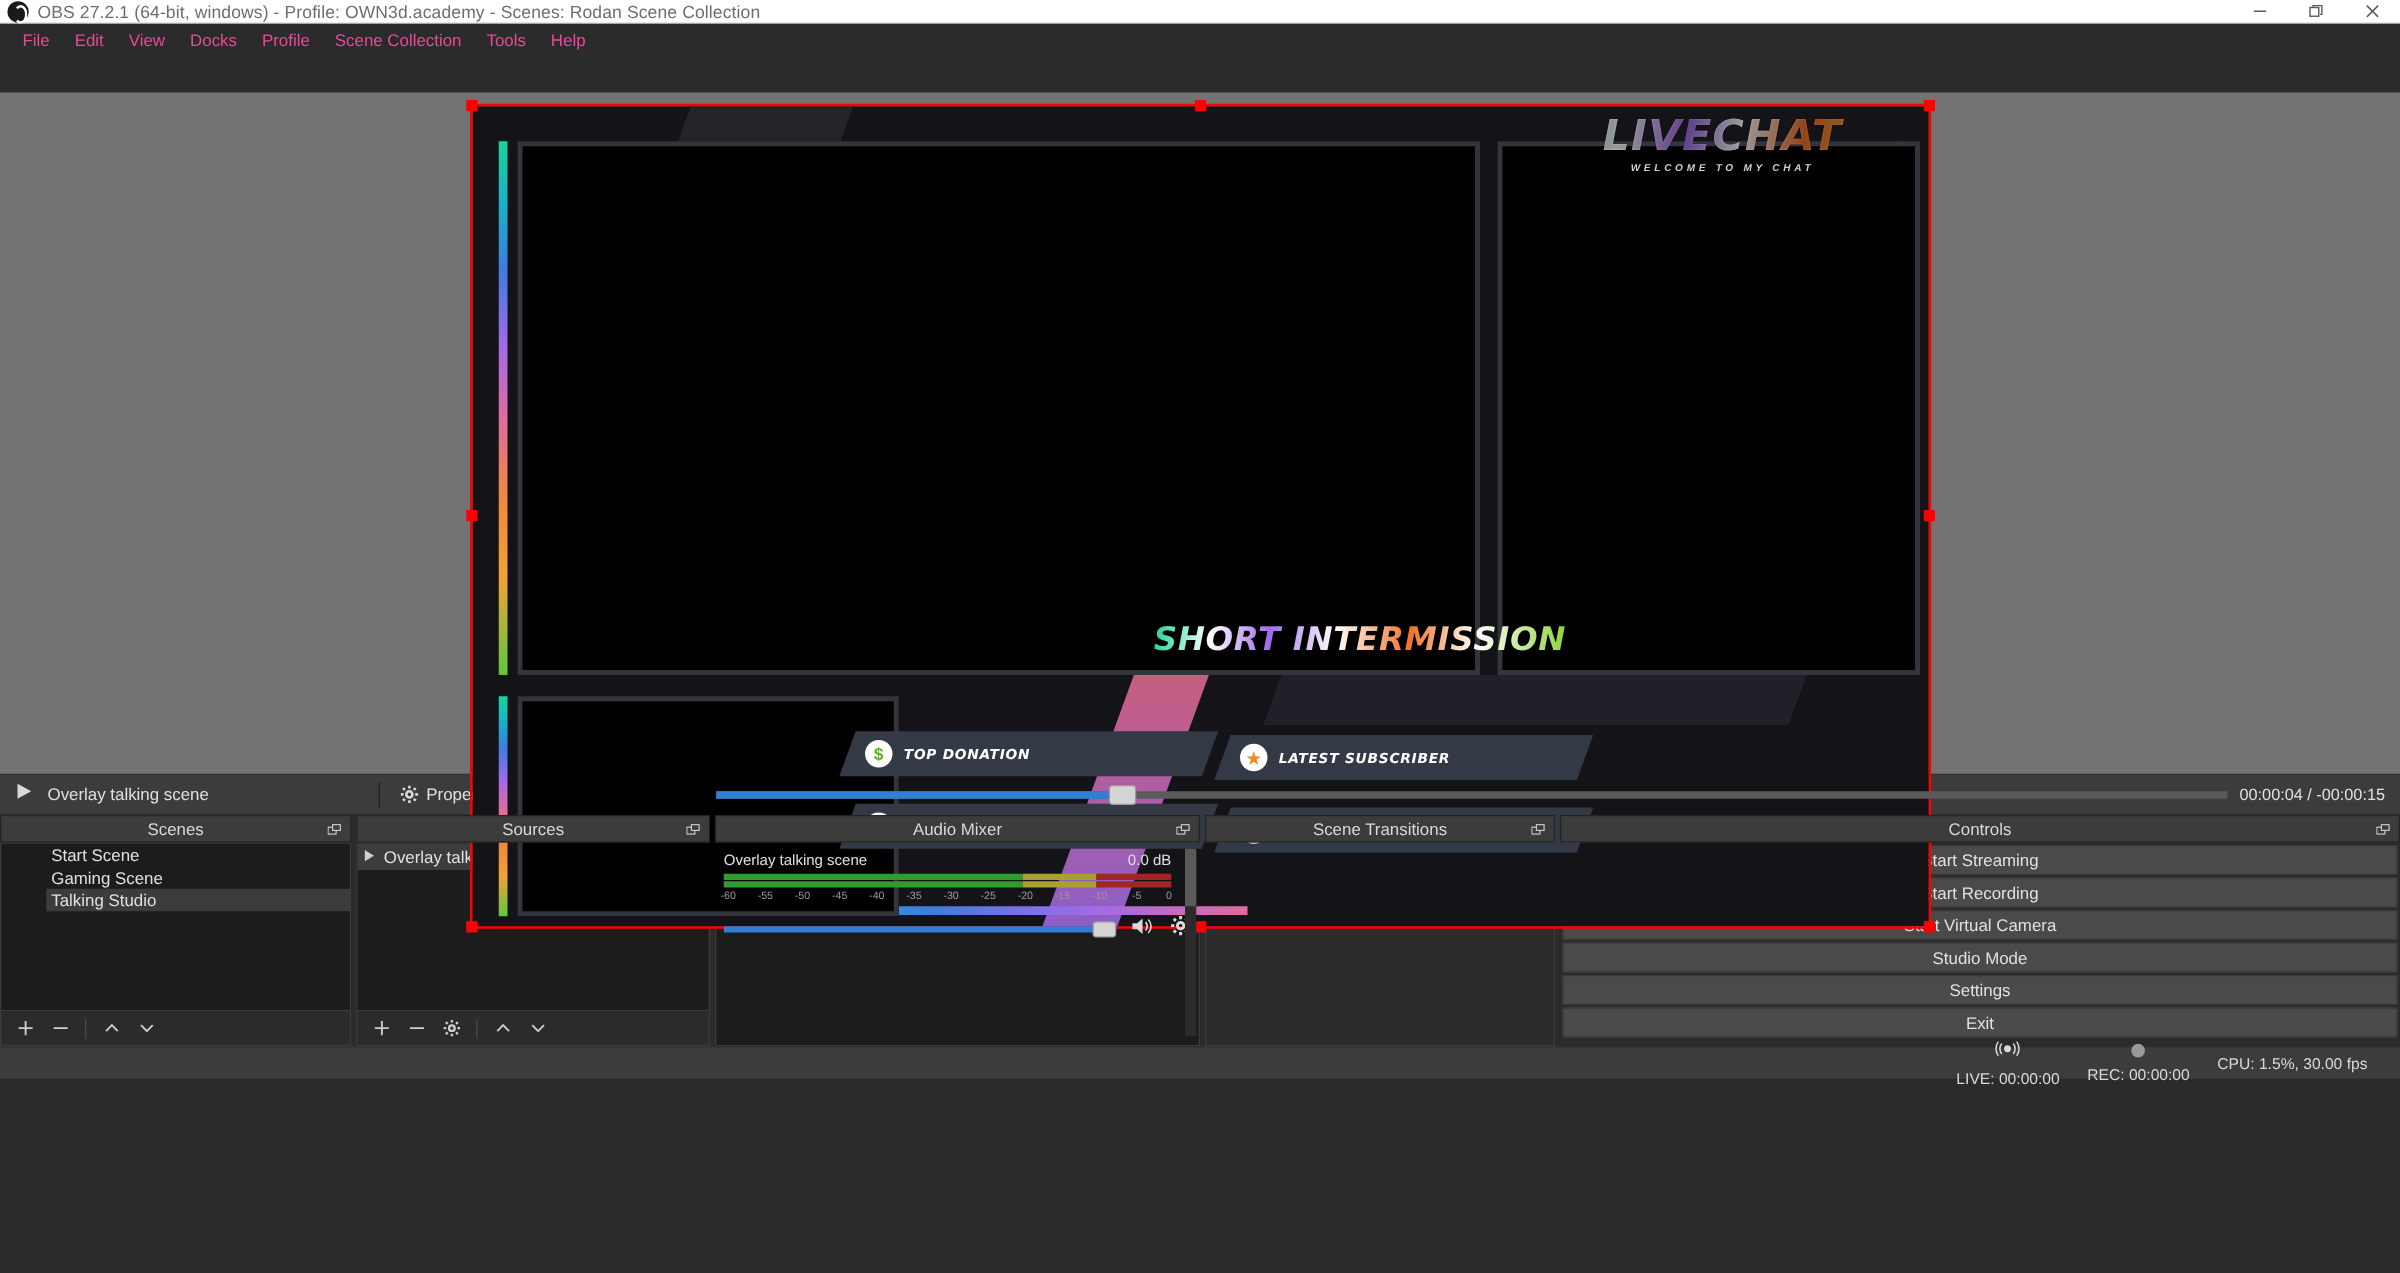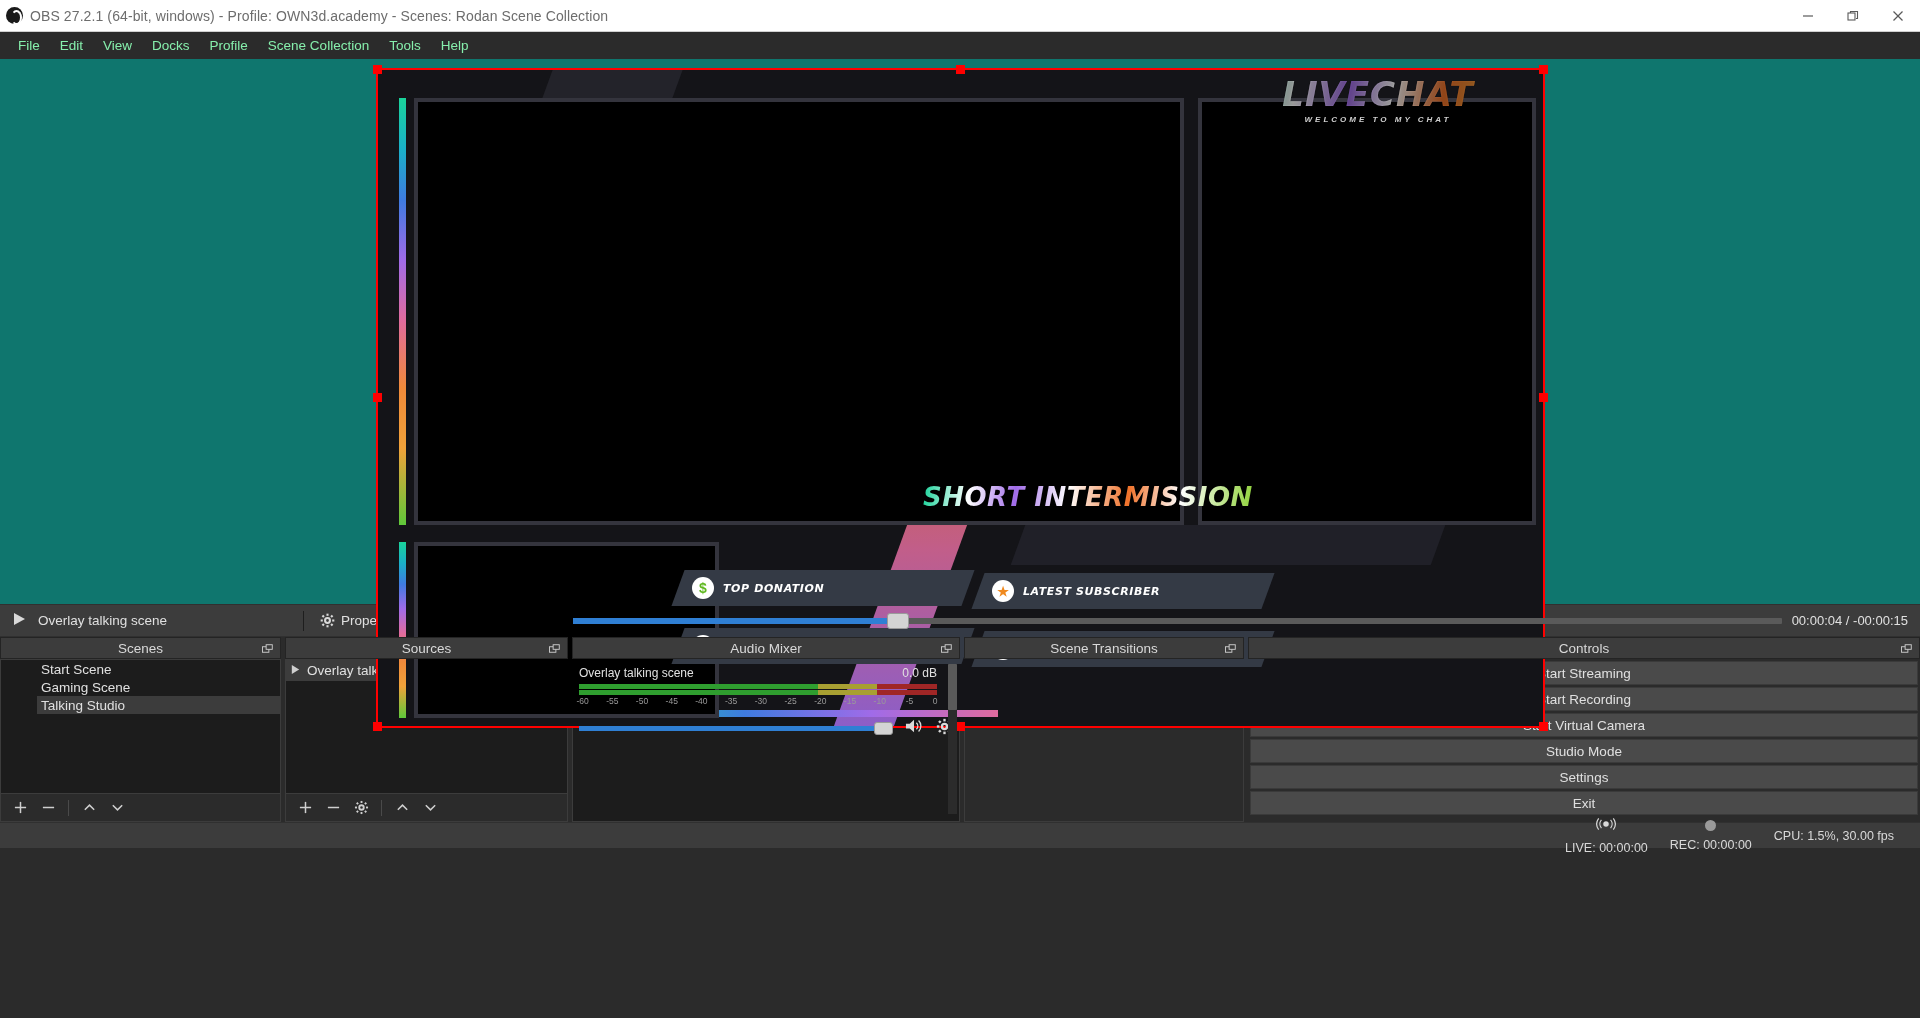--- a/index.html
+++ b/index.html
@@ -6,21 +6,21 @@
   html, body {
     width: 1920px; height: 1018px;
     background: #2b2b2b;
     font-family: "Liberation Sans", sans-serif;
     overflow: hidden;
     color: #d9d9d9;
   }
 
   
   #titlebar {
-    height: 32px; background: #ffffff;
+    height: 19px; background: #ffffff;
     display: flex; align-items: center;
     border-bottom: 1px solid #d0d0d0;
   }
   #obs-logo {
     width: 17px; height: 17px; margin-left: 6px; margin-right: 7px;
     border-radius: 50%; background: #1a1a1a; position: relative; flex: none;
   }
   #obs-logo::after {
     content: ""; position: absolute; left: 5px; top: 3px;
     width: 7px; height: 11px; border-radius: 50%;
@@ -33,26 +33,26 @@
     justify-content: center; color: #5a5a5a;
   }
   .win-btn svg { display: block; }
 
   
   #menubar {
     height: 27px; background: #2b2b2b;
     display: flex; align-items: center; padding-left: 8px;
   }
   .menu-item {
-    font-size: 13.5px; color: #86efac; padding: 4px 10px; white-space: nowrap; text-align: center;
+    font-size: 13.5px; color: #ec4899; padding: 4px 10px; white-space: nowrap; text-align: center;
   }
 
   
   #preview-wrap {
-    height: 545px; background: #0f766e; position: relative;
+    height: 545px; background: #737373; position: relative; margin-top: 28px;
   }
   #canvas {
     position: absolute; left: 378px; top: 11px;
     width: 1165px; height: 656px;
     background: #141418;
   }
   
   #sel-frame {
     position: absolute; left: 376px; top: 9px;
     width: 1169px; height: 660px;

